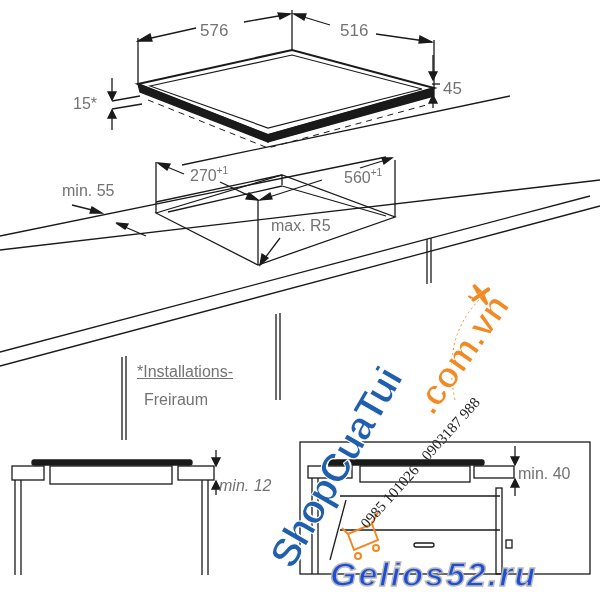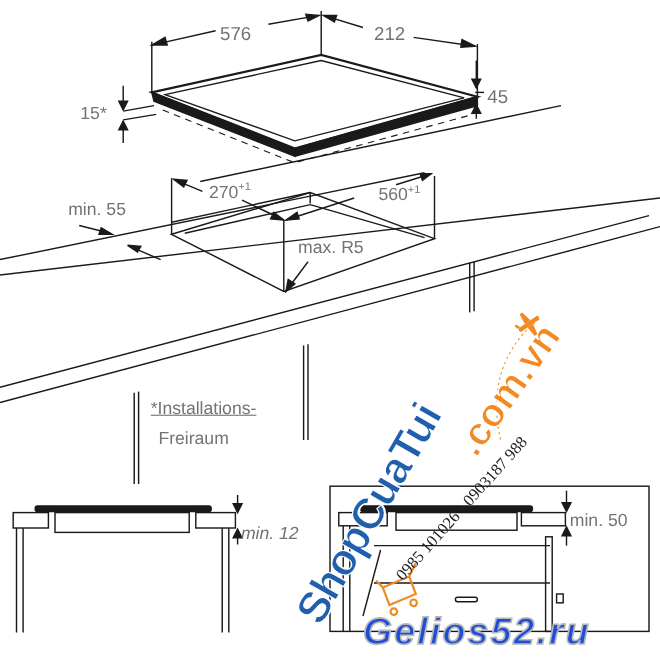--- a/index.html
+++ b/index.html
@@ -147,31 +147,31 @@
     <g stroke="#f28a24" stroke-width="2" fill="none">
       <path d="M 342,528 L 348,534 L 372,524 L 378,512"></path>
       <path d="M 348,534 L 354,550 L 378,540 L 372,524"></path>
       <circle cx="358" cy="556" r="3"></circle>
       <circle cx="376" cy="548" r="3"></circle>
     </g>
   </g>
 </svg>
 
 <div class="lbl" style="left:200px; top:22px; font-size:17px;">576</div>
-<div class="lbl" style="left:340px; top:22px; font-size:17px;">212</div>
+<div class="lbl" style="left:340px; top:22px; font-size:17px;">516</div>
 <div class="lbl" style="left:443px; top:80px; font-size:17px;">45</div>
 <div class="lbl" style="left:73px; top:96px; font-size:16px;">15*</div>
 
 <div class="lbl" style="left:190px; top:168px;"><span>270</span><sup>+1</sup></div>
 <div class="lbl" style="left:328px; top:170px;margin-left:16px;"><span>560</span><sup>+1</sup></div>
 <div class="lbl" style="left:62px; top:183px;">min. 55</div>
 <div class="lbl" style="left:271px; top:218px;">max. R5</div>
 
 <div class="lbl" style="left:137px; top:364px;text-decoration:underline;">*Installations-</div>
 <div class="lbl" style="left:144px; top:392px;">Freiraum</div>
 
 <div class="lbl" style="left:219px; top:478px;font-style:italic;">min. 12</div>
-<div class="lbl" style="left:518px; top:466px;">min. 50</div>
+<div class="lbl" style="left:518px; top:466px;">min. 40</div>
 
 <div class="wm-blue" style="left:300px; top:530px; transform: rotate(-60deg);">ShopCuaTui</div>
 <div class="wm-orange" style="left:440px; top:380px; transform: rotate(-55deg);">.com.vn</div>
 <div class="wm-phone" style="left:370px; top:515px; transform: rotate(-48deg);">0985 101026 - 0903187 988</div>
 <div class="wm-gelios" style="left:330px; top:555px;">Gelios52.ru</div>
 
 </body></html>

